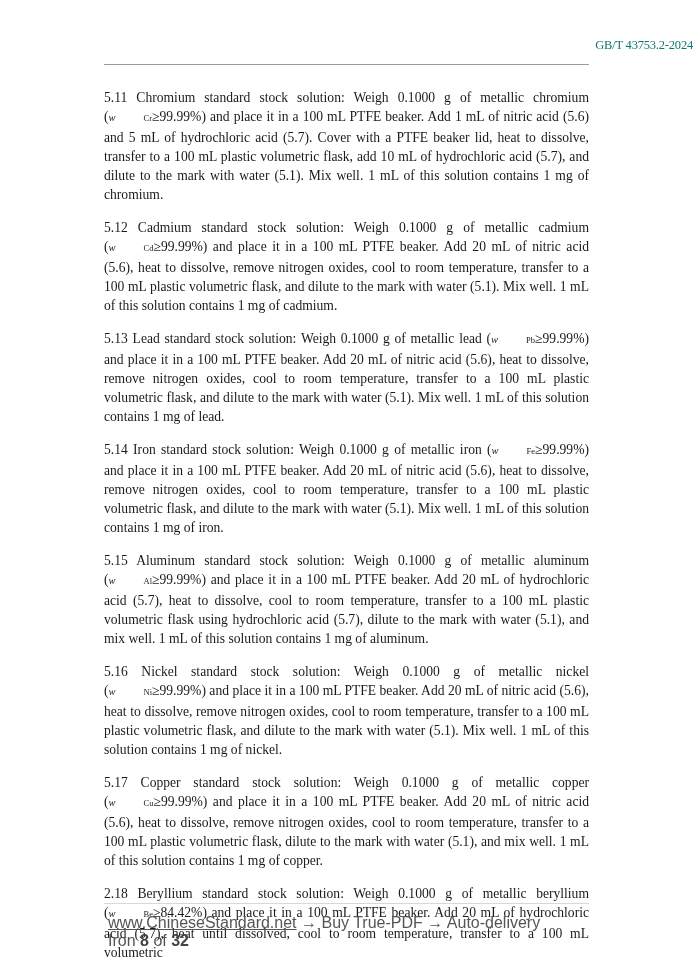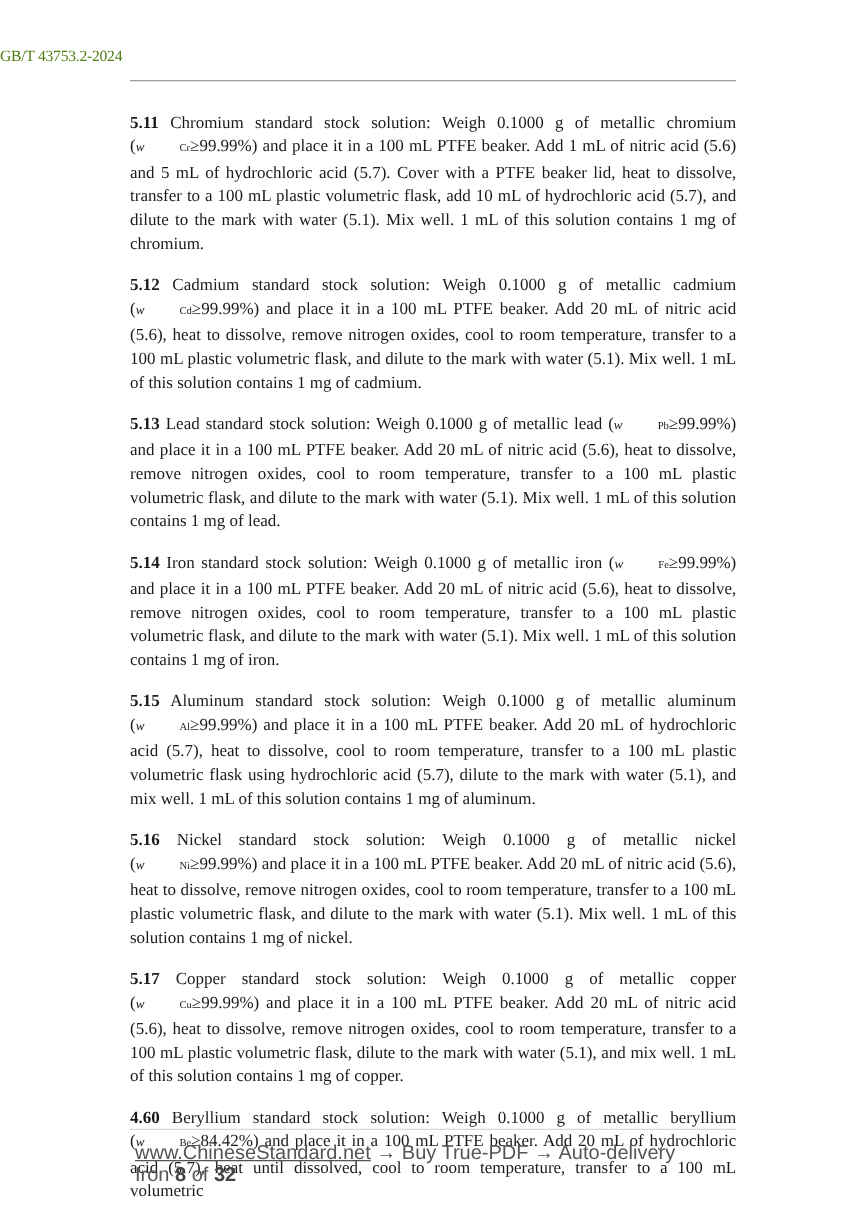--- a/index.html
+++ b/index.html
@@ -13,23 +13,23 @@
       position: relative;
       overflow: hidden;
       font-family: "Liberation Serif", "DejaVu Serif", serif;
       color: #1a1a1a;
     }
     .header-title {
       position: absolute;
       top: 38px;
       left: 0;
       width: 693px;
-      text-align: left;
+      text-align: right;
       font-size: 12.5px;
-      color: #4d7c0f;
+      color: #0f766e;
       letter-spacing: -0.2px;
     }
     .header-rule {
       position: absolute;
       top: 64px;
       left: 104px;
       width: 485px;
       height: 0;
       border-top: 1px solid #9a9a9a;
     }
@@ -39,21 +39,21 @@
       left: 104px;
       width: 485px;
     }
     .clause {
       font-size: 13.6px;
       line-height: 19px;
       text-align: justify;
       margin: 0 0 14px 0;
     }
     .clause-num {
-      font-weight: bold;
+      font-weight: normal;
     }
     .sym {
       font-style: italic;
       font-size: 10.5px;
     }
     .sub {
       font-style: normal;
       font-size: 8.5px;
       padding-left: 28px;
     }
@@ -99,20 +99,20 @@
   <p class="clause"><span class="clause-num">5.13</span> <span>Lead standard stock solution: Weigh 0.1000 g of metallic lead (</span><span class="sym">w</span><span class="sub">Pb</span><span>≥99.99%</span><span>) and place it in a 100 mL PTFE beaker. Add 20 mL of nitric acid (5.6), heat to dissolve, remove nitrogen oxides, cool to room temperature, transfer to a 100 mL plastic volumetric flask, and dilute to the mark with water (5.1). Mix well. 1 mL of this solution contains 1 mg of lead.</span></p>
 
   <p class="clause"><span class="clause-num">5.14</span> <span>Iron standard stock solution: Weigh 0.1000 g of metallic iron (</span><span class="sym">w</span><span class="sub">Fe</span><span>≥99.99%</span><span>) and place it in a 100 mL PTFE beaker. Add 20 mL of nitric acid (5.6), heat to dissolve, remove nitrogen oxides, cool to room temperature, transfer to a 100 mL plastic volumetric flask, and dilute to the mark with water (5.1). Mix well. 1 mL of this solution contains 1 mg of iron.</span></p>
 
   <p class="clause"><span class="clause-num">5.15</span> <span>Aluminum standard stock solution: Weigh 0.1000 g of metallic aluminum (</span><span class="sym">w</span><span class="sub">Al</span><span>≥99.99%</span><span>) and place it in a 100 mL PTFE beaker. Add 20 mL of hydrochloric acid (5.7), heat to dissolve, cool to room temperature, transfer to a 100 mL plastic volumetric flask using hydrochloric acid (5.7), dilute to the mark with water (5.1), and mix well. 1 mL of this solution contains 1 mg of aluminum.</span></p>
 
   <p class="clause"><span class="clause-num">5.16</span> <span>Nickel standard stock solution: Weigh 0.1000 g of metallic nickel (</span><span class="sym">w</span><span class="sub">Ni</span><span>≥99.99%</span><span>) and place it in a 100 mL PTFE beaker. Add 20 mL of nitric acid (5.6), heat to dissolve, remove nitrogen oxides, cool to room temperature, transfer to a 100 mL plastic volumetric flask, and dilute to the mark with water (5.1). Mix well. 1 mL of this solution contains 1 mg of nickel.</span></p>
 
   <p class="clause"><span class="clause-num">5.17</span> <span>Copper standard stock solution: Weigh 0.1000 g of metallic copper (</span><span class="sym">w</span><span class="sub">Cu</span><span>≥99.99%</span><span>) and place it in a 100 mL PTFE beaker. Add 20 mL of nitric acid (5.6), heat to dissolve, remove nitrogen oxides, cool to room temperature, transfer to a 100 mL plastic volumetric flask, dilute to the mark with water (5.1), and mix well. 1 mL of this solution contains 1 mg of copper.</span></p>
 
-  <p class="clause"><span class="clause-num">4.60</span> <span>Beryllium standard stock solution: Weigh 0.1000 g of metallic beryllium (</span><span class="sym">w</span><span class="sub">Be</span><span>≥84.42%</span><span>) and place it in a 100 mL PTFE beaker. Add 20 mL of hydrochloric acid (5.7), heat until dissolved, cool to room temperature, transfer to a 100 mL volumetric</span></p>
+  <p class="clause"><span class="clause-num">2.18</span> <span>Beryllium standard stock solution: Weigh 0.1000 g of metallic beryllium (</span><span class="sym">w</span><span class="sub">Be</span><span>≥84.42%</span><span>) and place it in a 100 mL PTFE beaker. Add 20 mL of hydrochloric acid (5.7), heat until dissolved, cool to room temperature, transfer to a 100 mL volumetric</span></p>
 </div>
 
 <div class="footer-rule"></div>
 <div class="footer">
   <span><a>www.ChineseStandard.net</a><span> → Buy True-PDF → Auto-delivery</span></span>
   <span class="page"><span>Iron</span>&nbsp;<b>8</b>&nbsp;<span>of</span>&nbsp;<b>32</b></span>
 </div>
 
 </body></html>

